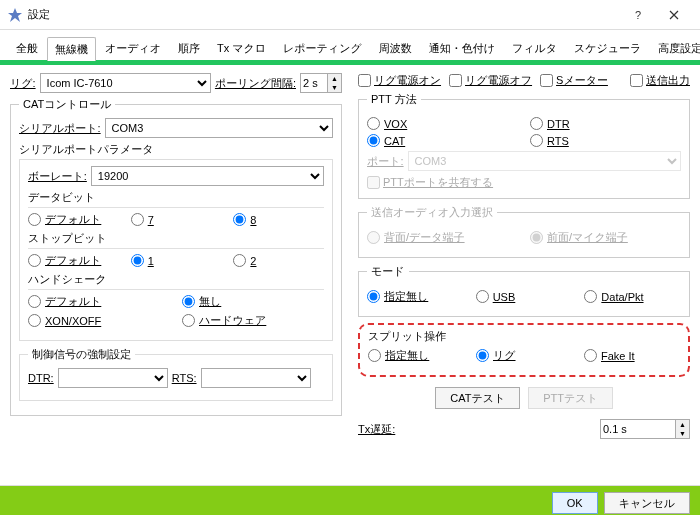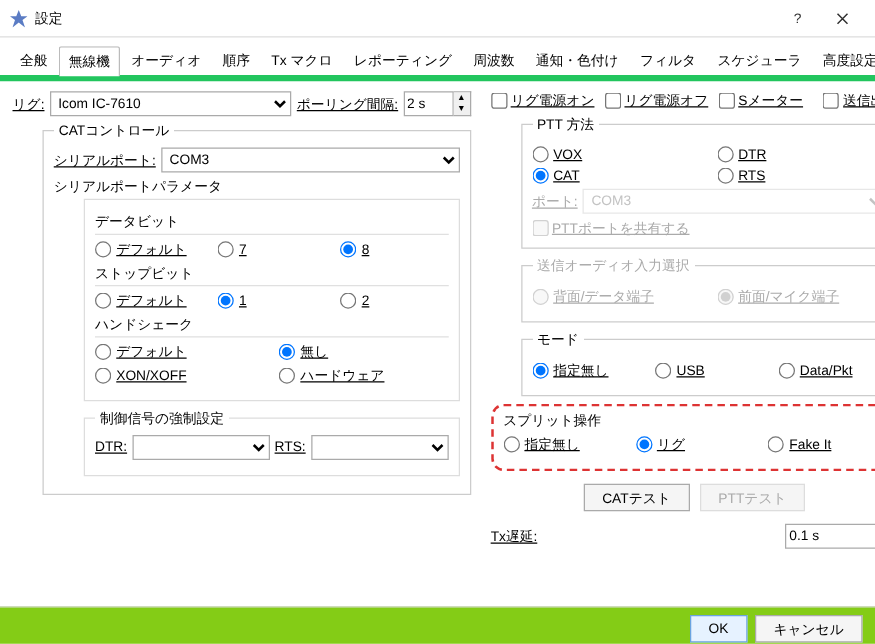--- a/index.html
+++ b/index.html
@@ -14,32 +14,32 @@
 .tab.active { border-color: #bbb; background: #fff; border-radius: 2px 2px 0 0; position: relative; top: 1px; }
 .content { display: flex; padding: 8px 10px 4px 10px; height: 420px; }
 .col { flex: 1; }
 .col.left { padding-right: 8px; }
 .col.right { padding-left: 8px; }
 .row { display: flex; align-items: center; margin-bottom: 4px; gap: 4px; }
 label { white-space: nowrap; text-decoration: underline; }
 select { font-size: 11px; border: 1px solid #aaa; background: #fff; height: 20px; padding: 0 2px; }
 select.wide { flex: 1; }
 input[type="text"] { height: 20px; border: 1px solid #aaa; padding: 0 2px; font-size: 11px; }
-fieldset { border: 1px solid #ccc; padding: 6px 8px 8px 8px; margin-bottom: 6px; margin-left: 24px; }
+fieldset { border: 1px solid #ccc; padding: 6px 8px 8px 8px; margin-bottom: 6px; }
 legend { padding: 0 4px; font-size: 11px; }
 .radio-row { display: flex; align-items: center; gap: 12px; margin: 4px 0; }
 .radio-row .opt { flex: 1; display: flex; align-items: center; gap: 4px; }
 .opt input { margin: 0; }
 .subhead { margin: 4px 0 2px 0; border-bottom: 1px solid #e0e0e0; padding-bottom: 2px; }
 .chk { display: flex; align-items: center; gap: 3px; }
 .btn { height: 22px; padding: 0 14px; border: 1px solid #aaa; background: #f5f5f5; cursor: pointer; }
 .btn.disabled { color: #aaa; border-color: #ddd; cursor: default; }
 .footer { display: flex; justify-content: flex-end; gap: 6px; padding: 6px 10px; border-top: 1px solid #ddd; background: #84cc16; }
 .spin { display: flex; }
-.spin input { width: 40px; }
+.spin input { width: 28px; }
 .spin .btns { display: flex; flex-direction: column; width: 14px; border: 1px solid #aaa; border-left: none; }
 .spin .btns div { flex: 1; display: flex; align-items: center; justify-content: center; font-size: 7px; background: #f0f0f0; cursor: pointer; }
 .spin.wide input { width: 76px; }
 .highlight { border: 2px dashed #d33; border-radius: 10px; padding: 2px 4px 6px 4px; }
 .disabled-group { color: #aaa; }
 .disabled-group select, .disabled-group input { color: #aaa; border-color: #ddd; }
 </style>
 </head>
 <body>
 
@@ -91,20 +91,24 @@
     </div>
 
     <fieldset>
       <legend>CATコントロール</legend>
       <div class="row">
         <label>シリアルポート:</label>
         <select class="wide"><option>COM3</option></select>
       </div>
       <div style="margin:4px 0 2px 0">シリアルポートパラメータ</div>
       <fieldset style="border:1px solid #ddd">
+        <div class="row">
+          <label>ボーレート:</label>
+          <select class="wide"><option>19200</option></select>
+        </div>
         <div class="subhead">データビット</div>
         <div class="radio-row">
           <label class="opt">
               <input type="radio" name="db" style="">
               <span>デフォルト</span>
             </label>
           <label class="opt">
               <input type="radio" name="db" style="">
               <span>7</span>
             </label>

